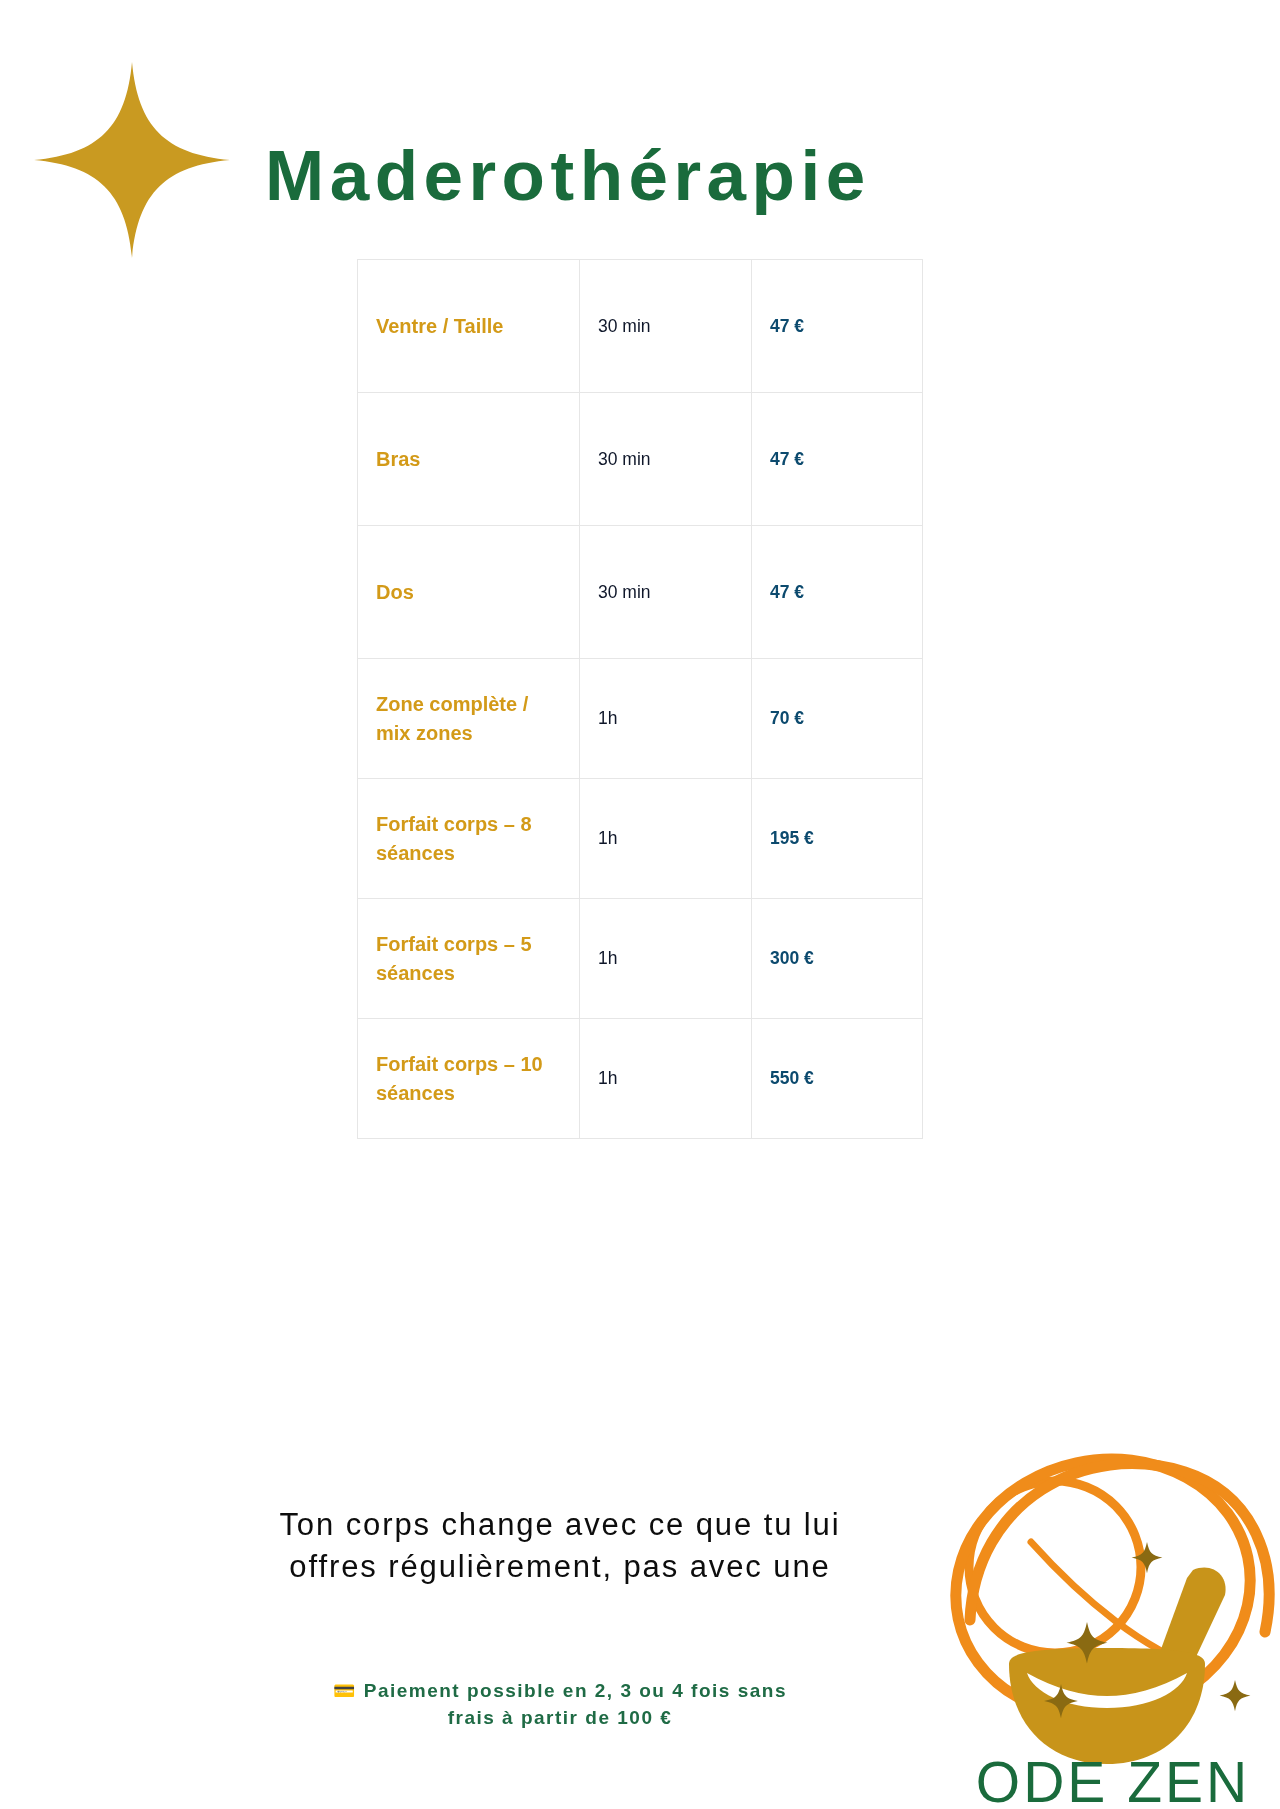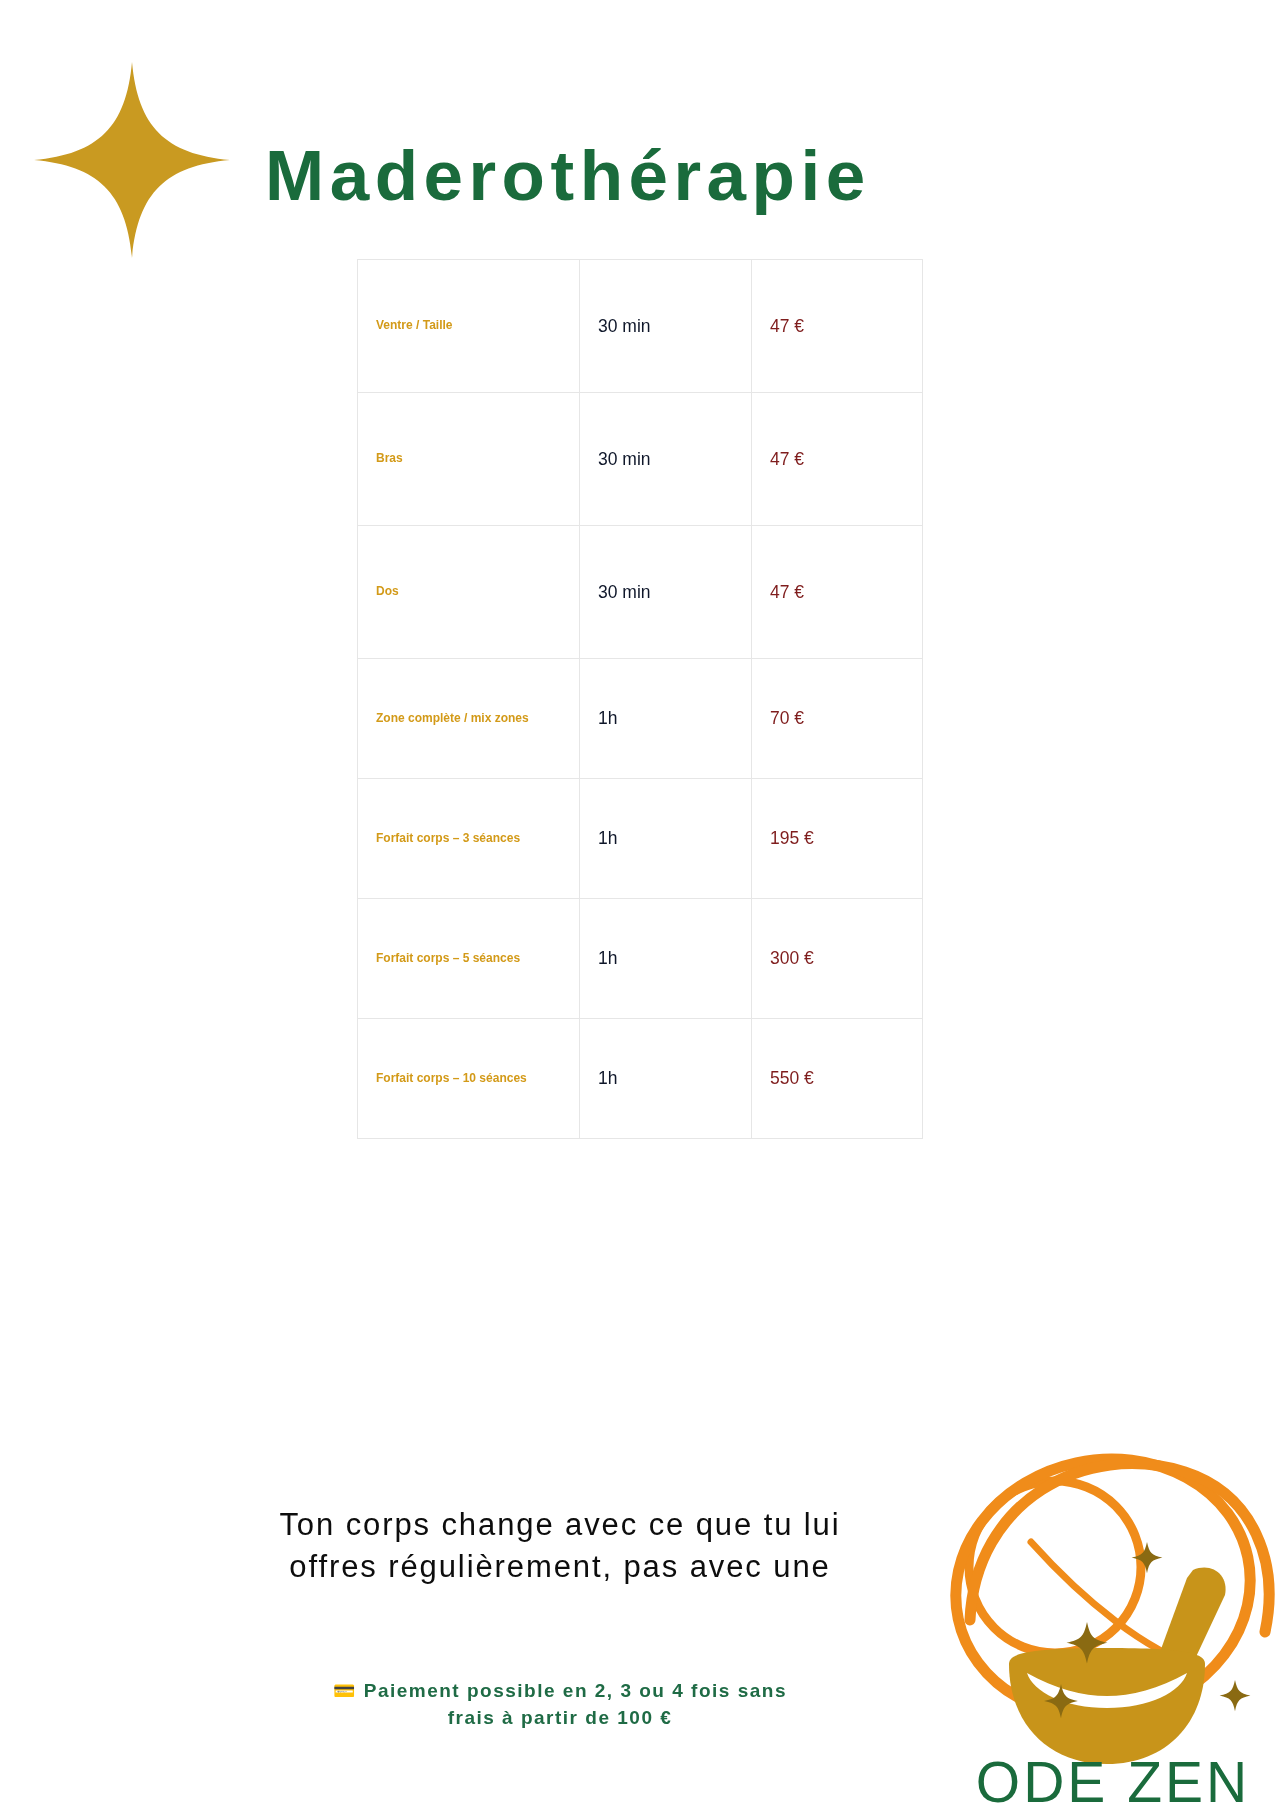--- a/index.html
+++ b/index.html
@@ -60,31 +60,31 @@
   .col-service { width: 222px; }
   .col-duration { width: 172px; }
   .col-price   { width: 171px; }
 
   .row-tall td   { height: 133px; }
   .row-short td  { height: 120px; }
 
   .cell-service {
     color: #d39a18;
     font-weight: 700;
-    font-size: 12px;
+    font-size: 20px;
     line-height: 1.45;
   }
   .cell-duration {
     color: #0f172a;
     font-weight: 400;
     font-size: 17.5px;
   }
   .cell-price {
-    color: #7f1d1d;
-    font-weight: 400;
+    color: #0c4a6e;
+    font-weight: 700;
     font-size: 17.5px;
   }
 
   
   .tagline {
     position: absolute;
     left: 160px;
     top: 1504px;
     width: 800px;
     text-align: center;
@@ -159,21 +159,21 @@
         <td class="cell-service">Dos</td>
         <td class="cell-duration">30 min</td>
         <td class="cell-price">47 €</td>
       </tr>
       <tr class="row-short">
         <td class="cell-service">Zone complète / mix zones</td>
         <td class="cell-duration">1h</td>
         <td class="cell-price">70 €</td>
       </tr>
       <tr class="row-short">
-        <td class="cell-service">Forfait corps – 3 séances</td>
+        <td class="cell-service">Forfait corps – 8 séances</td>
         <td class="cell-duration">1h</td>
         <td class="cell-price">195 €</td>
       </tr>
       <tr class="row-short">
         <td class="cell-service">Forfait corps – 5 séances</td>
         <td class="cell-duration">1h</td>
         <td class="cell-price">300 €</td>
       </tr>
       <tr class="row-short">
         <td class="cell-service">Forfait corps – 10 séances</td>

